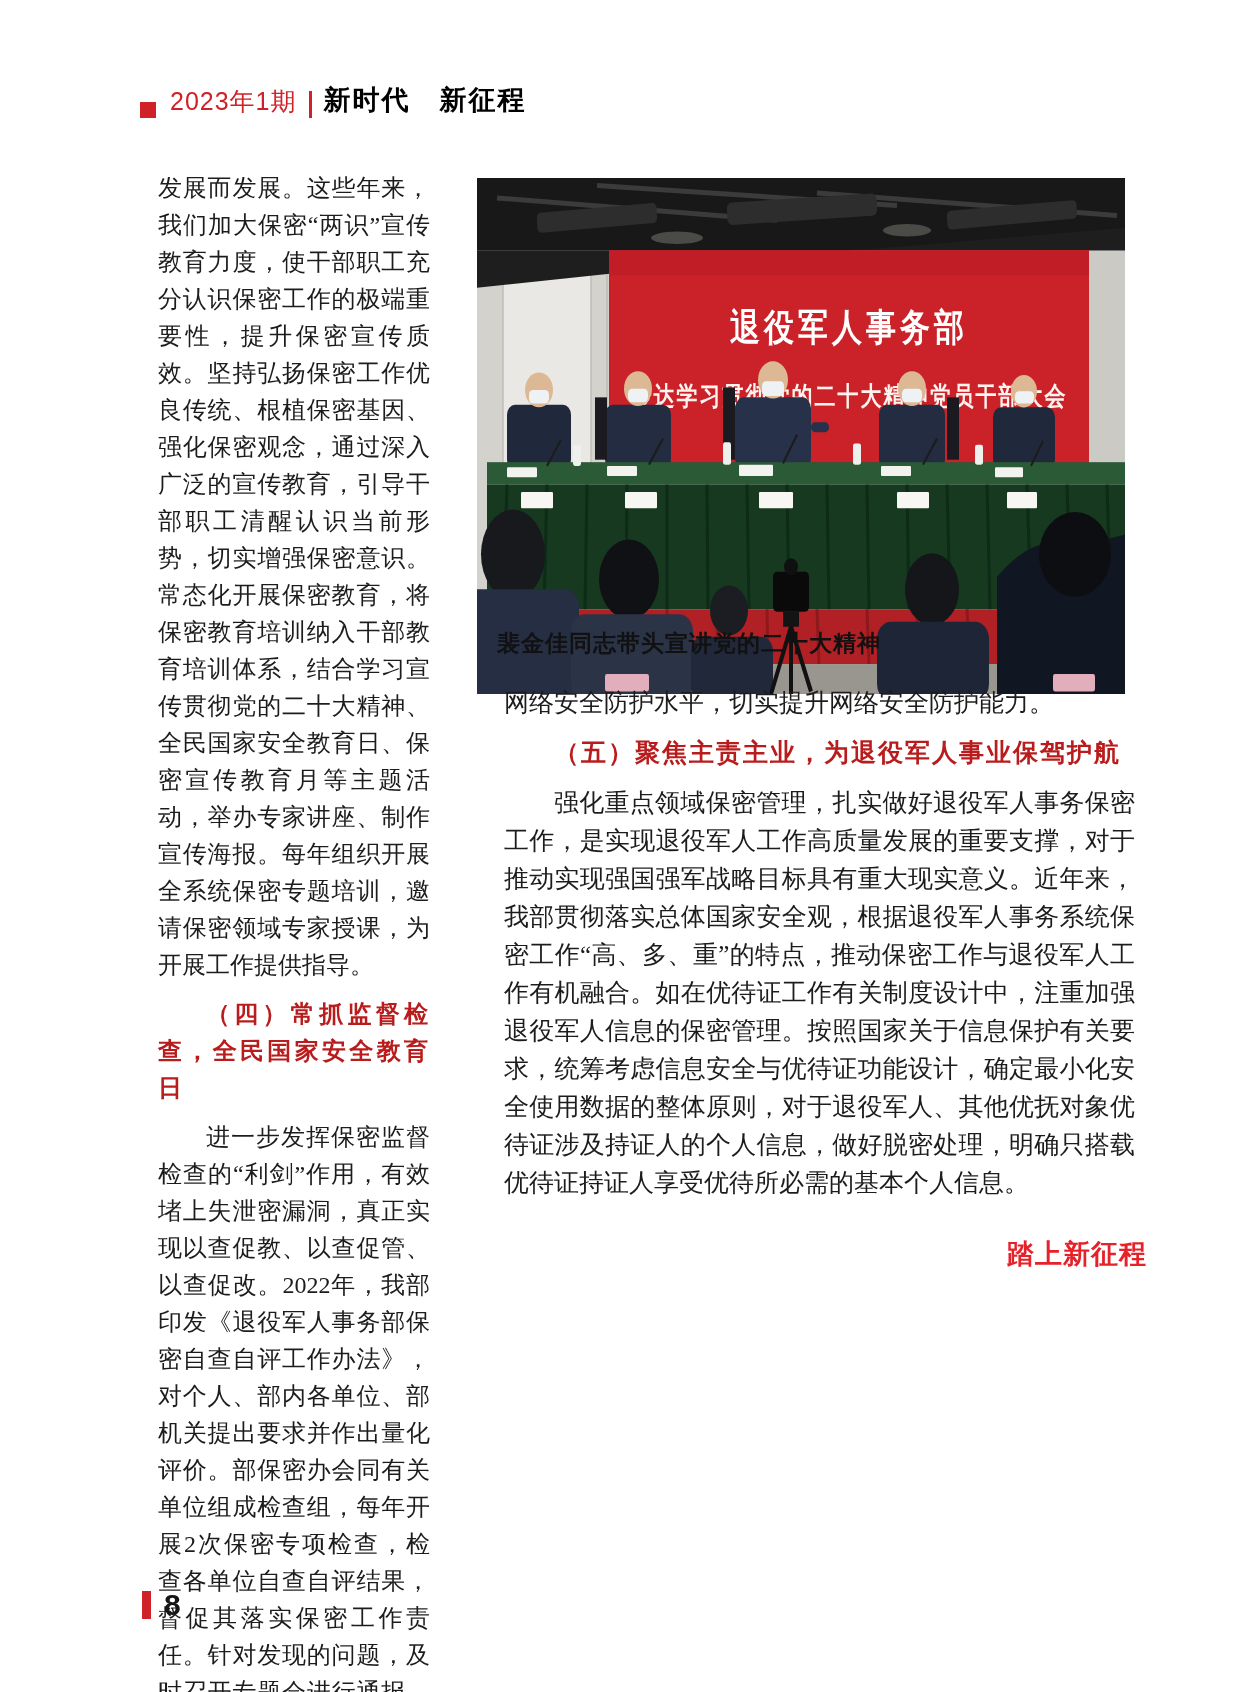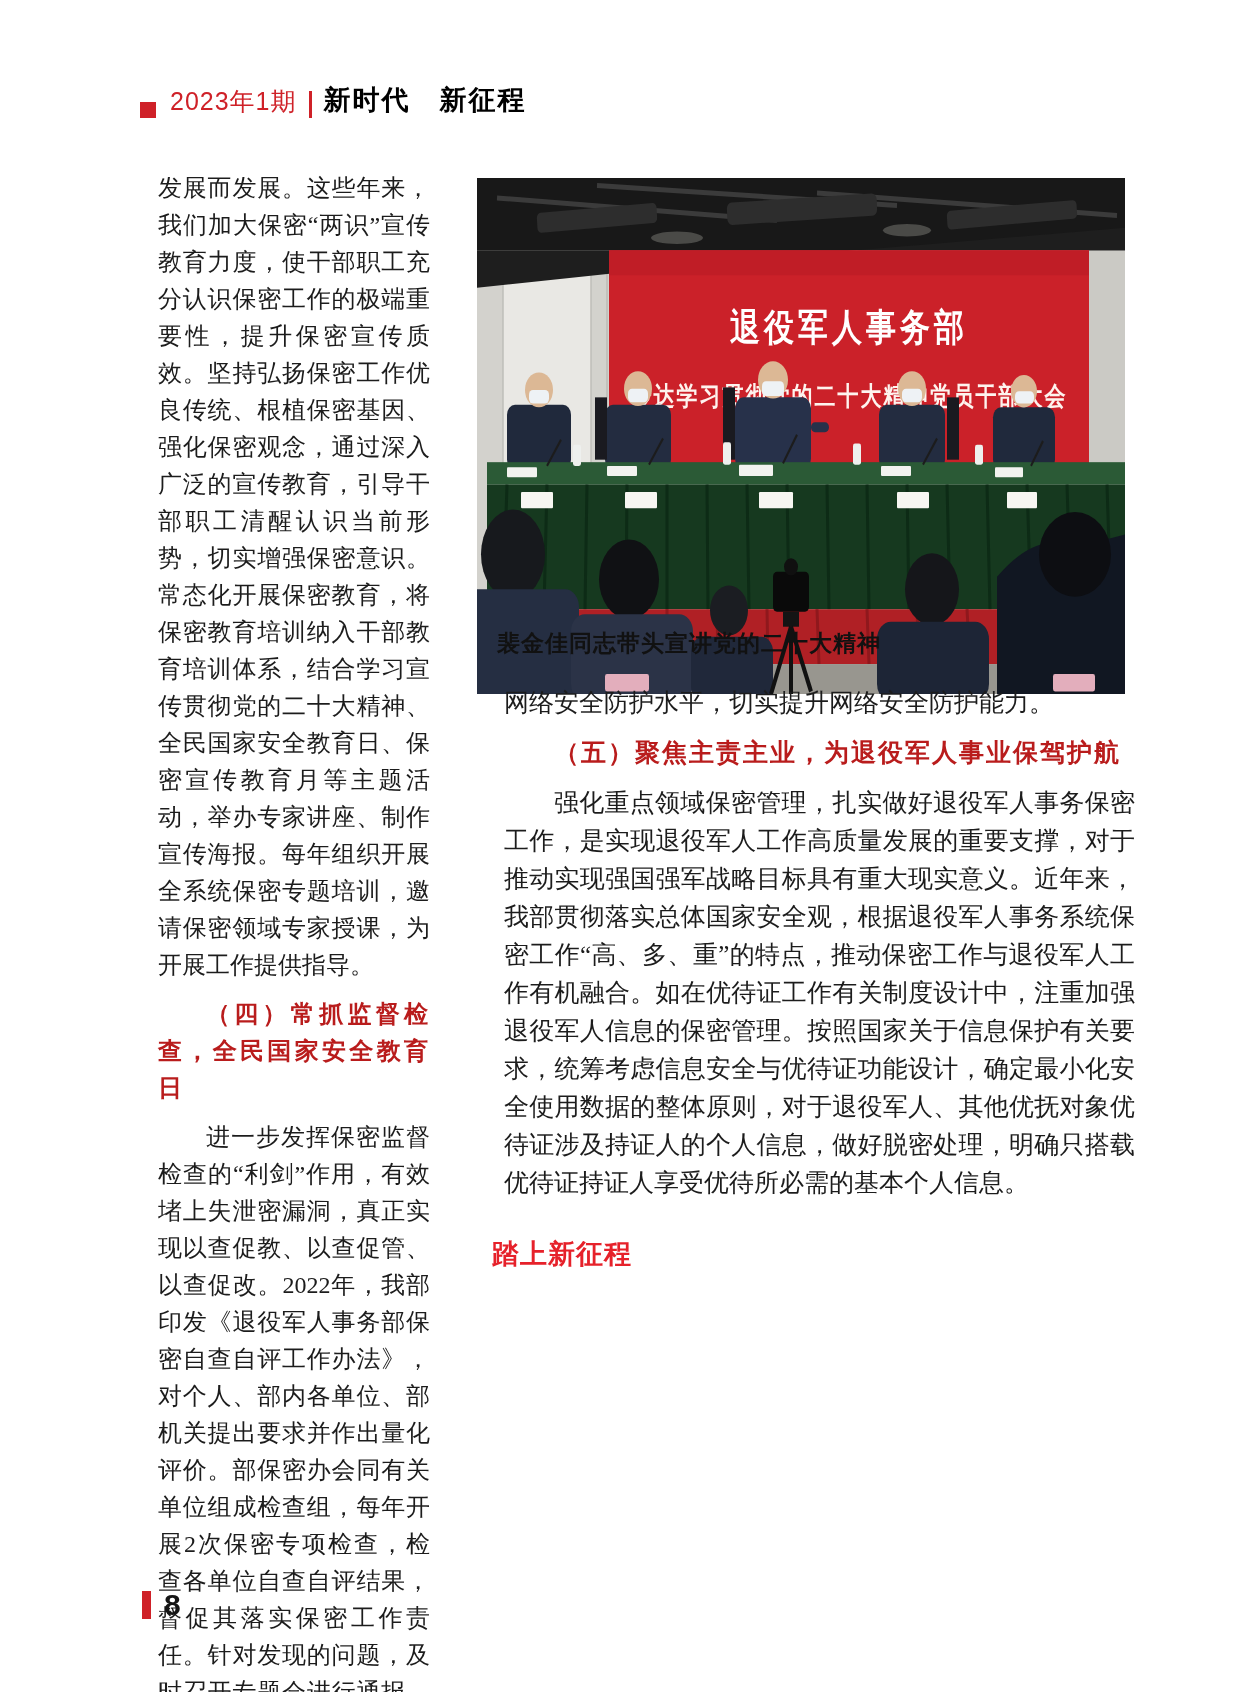--- a/index.html
+++ b/index.html
@@ -23,21 +23,21 @@
     position:absolute;left:492px;top:672px;width:655px;
     font-size:25px;line-height:38px;text-align:justify;text-justify:inter-ideograph;
   }
   .body-p{margin:12px;text-indent:2em;}
   .body-p.no-indent{text-indent:0;}
   .subhead{
     margin:12px;text-indent:2em;font-weight:bold;letter-spacing:2px;color:#b91c1c;
     font-family:"Liberation Serif","DejaVu Serif",serif;
   }
   .section-title{
-    margin-top:30px;margin-bottom:26px;text-align:left;color:#e6212a;font-weight:bold;
+    margin-top:30px;margin-bottom:26px;text-align:right;color:#e6212a;font-weight:bold;
     font-size:27px;line-height:45px;letter-spacing:1px;text-indent:0;
     font-family:"Liberation Sans","DejaVu Sans",sans-serif;
   }
   
   .photo{
     position:absolute;left:473px;top:174px;width:648px;height:516px;margin:4px;
     overflow:hidden;background:#d3d2cd;
   }
   .photo svg{display:block;width:100%;height:100%;}
   .photo-caption{

